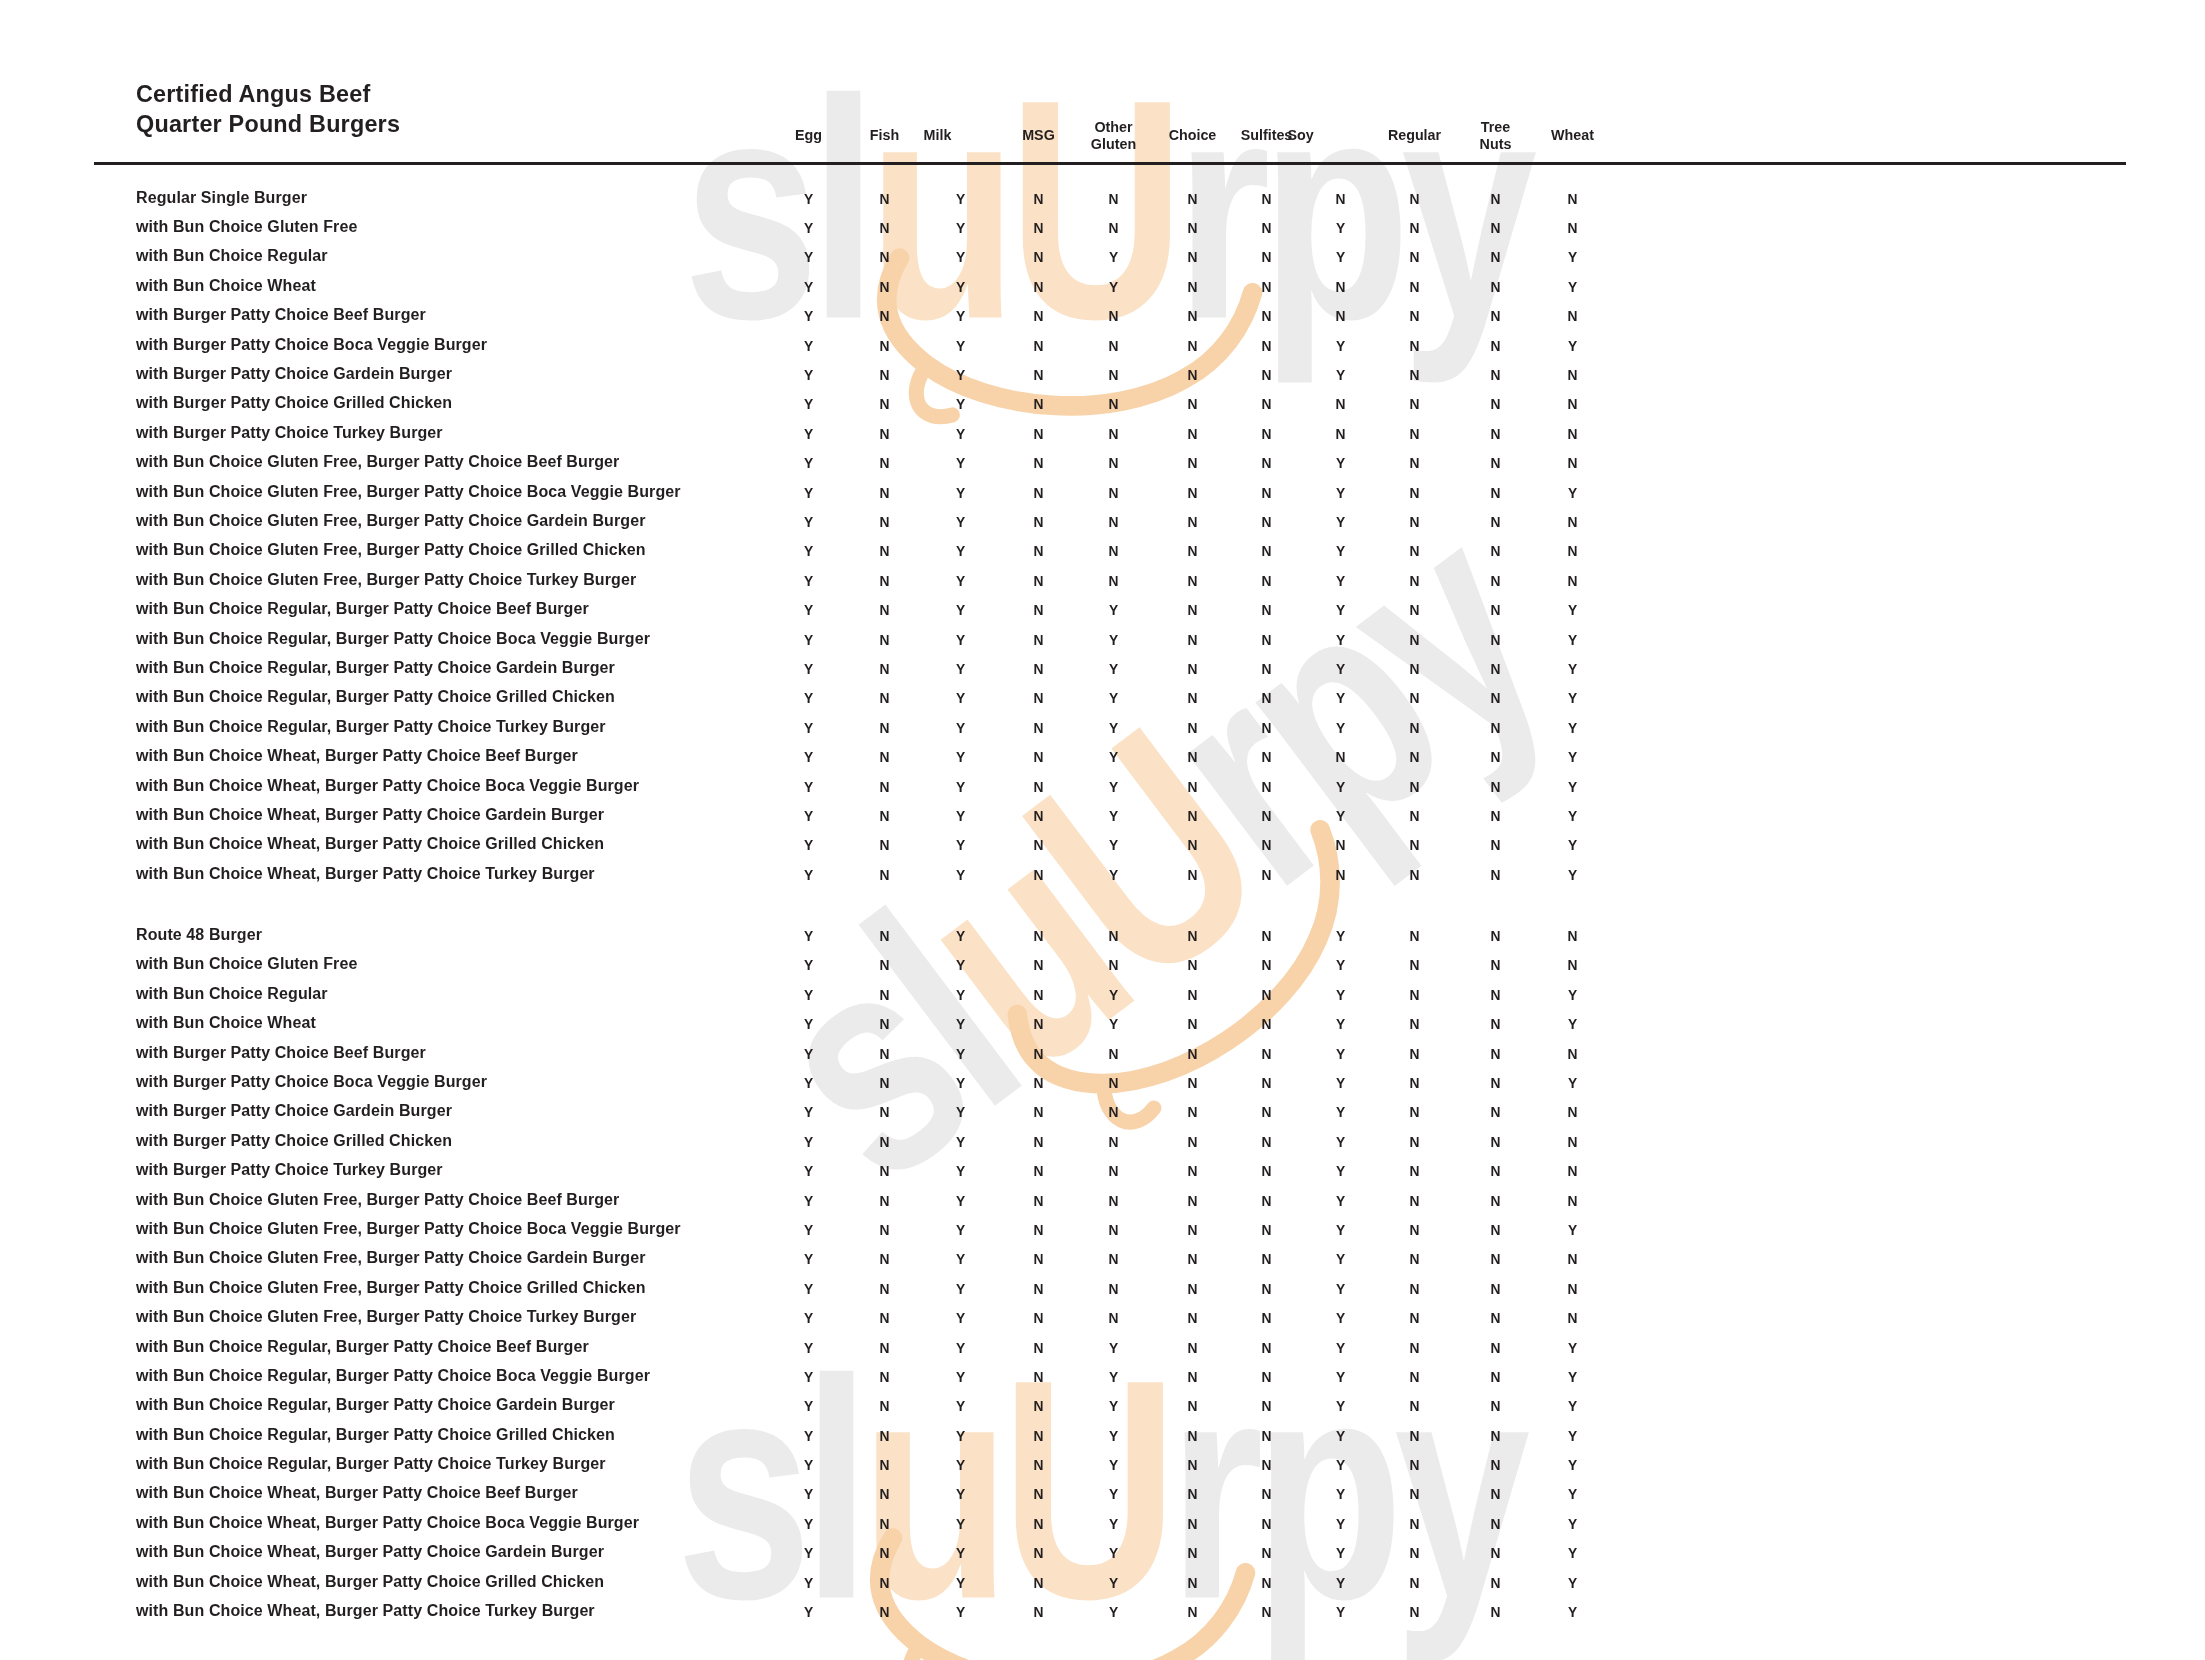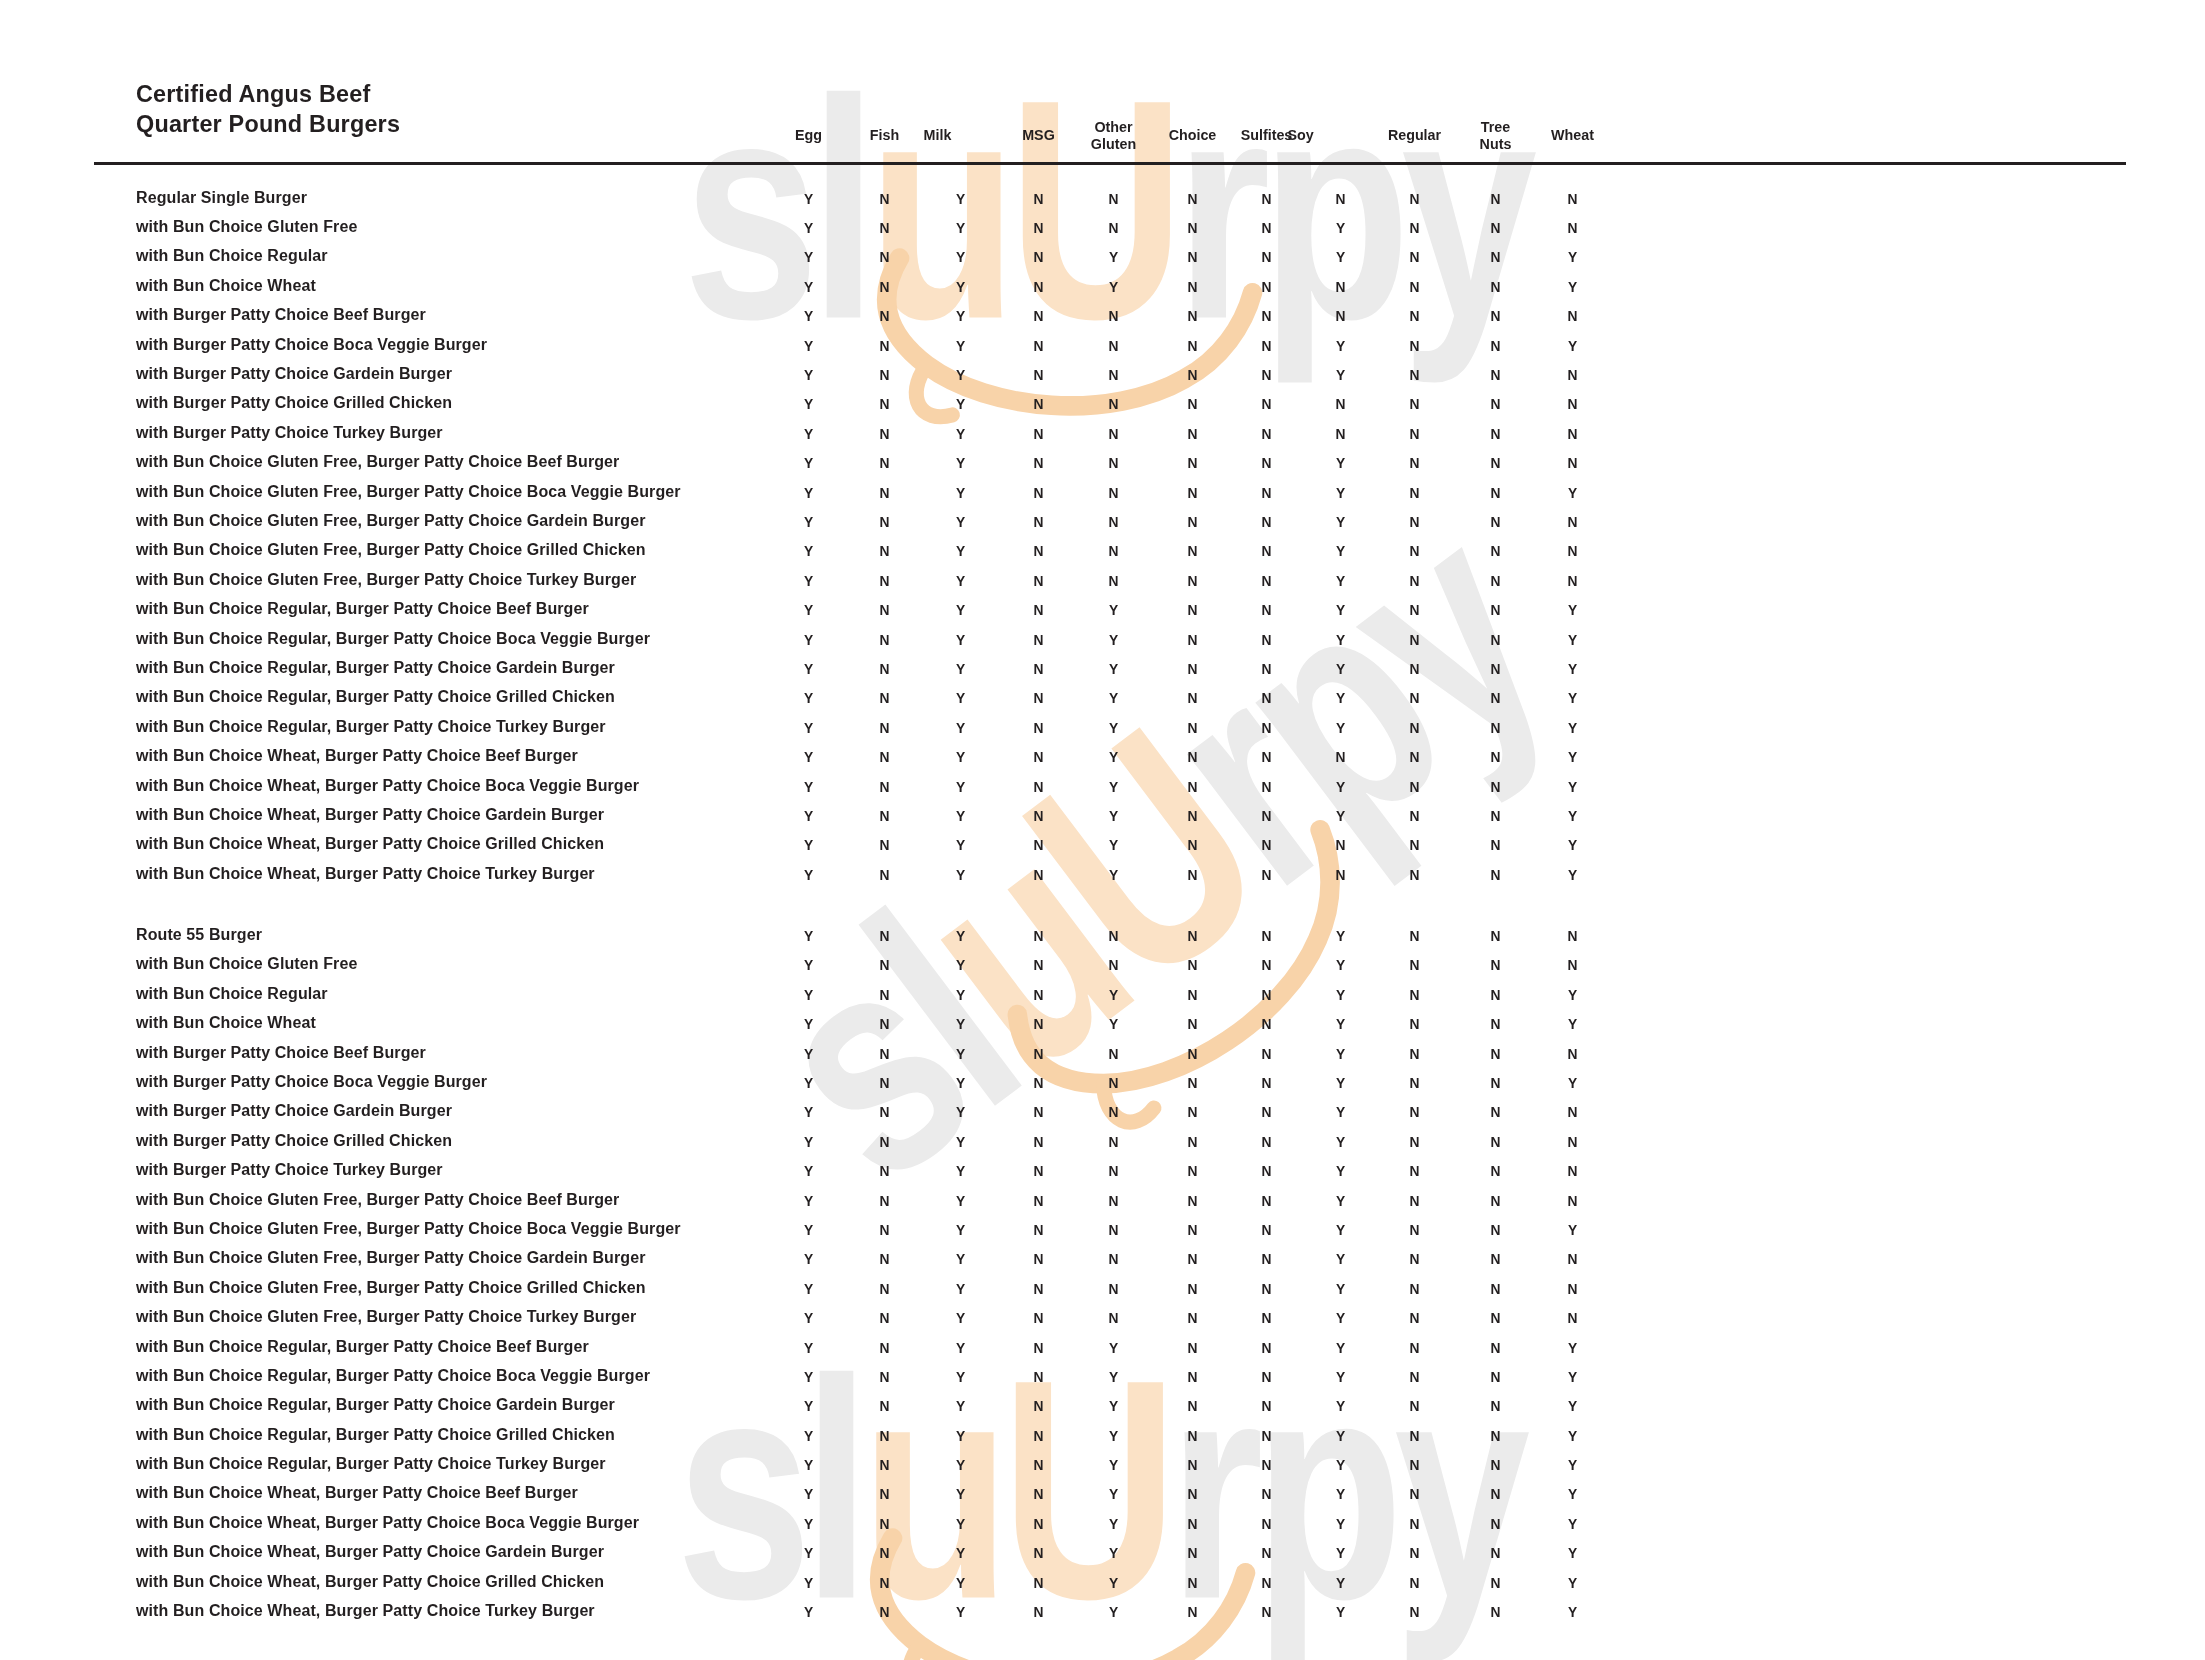--- a/index.html
+++ b/index.html
@@ -420,21 +420,21 @@
           <span class="cell" style="left: 1151px;">N</span>
           <span class="cell" style="left: 1225px;">N</span>
           <span class="cell" style="left: 1299px;">N</span>
           <span class="cell" style="left: 1373px;">N</span>
           <span class="cell" style="left: 1454px;">N</span>
           <span class="cell" style="left: 1531px;">Y</span>
         </div>
       </div>
       <div class="section">
         <div class="row">
-          <span class="label">Route 55 Burger</span>
+          <span class="label">Route 48 Burger</span>
           <span class="cell" style="left: 767px;">Y</span>
           <span class="cell" style="left: 843px;">N</span>
           <span class="cell" style="left: 919px;">Y</span>
           <span class="cell" style="left: 997px;">N</span>
           <span class="cell" style="left: 1072px;">N</span>
           <span class="cell" style="left: 1151px;">N</span>
           <span class="cell" style="left: 1225px;">N</span>
           <span class="cell" style="left: 1299px;">Y</span>
           <span class="cell" style="left: 1373px;">N</span>
           <span class="cell" style="left: 1454px;">N</span>

